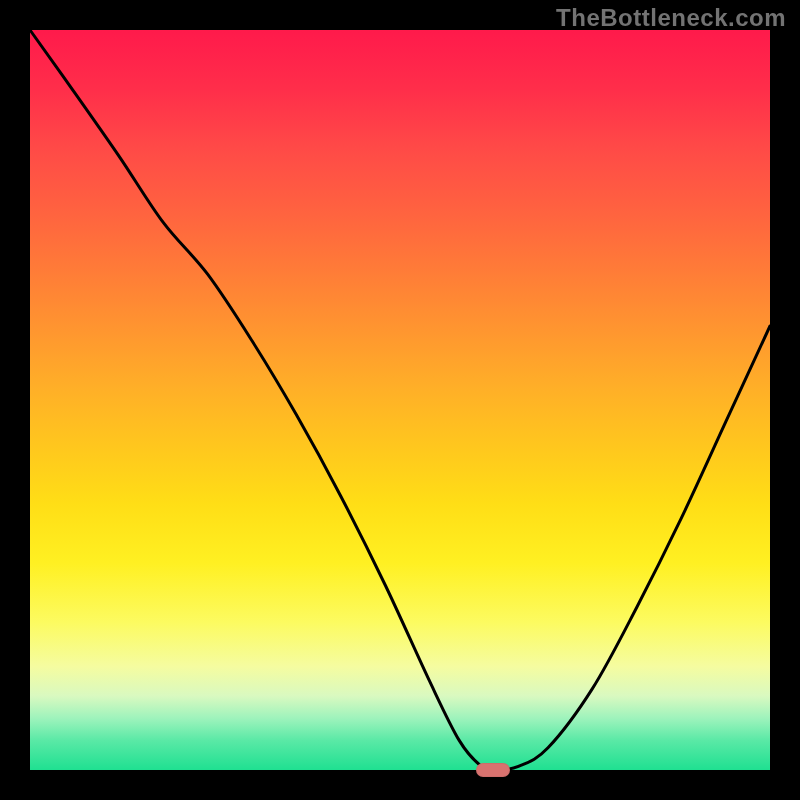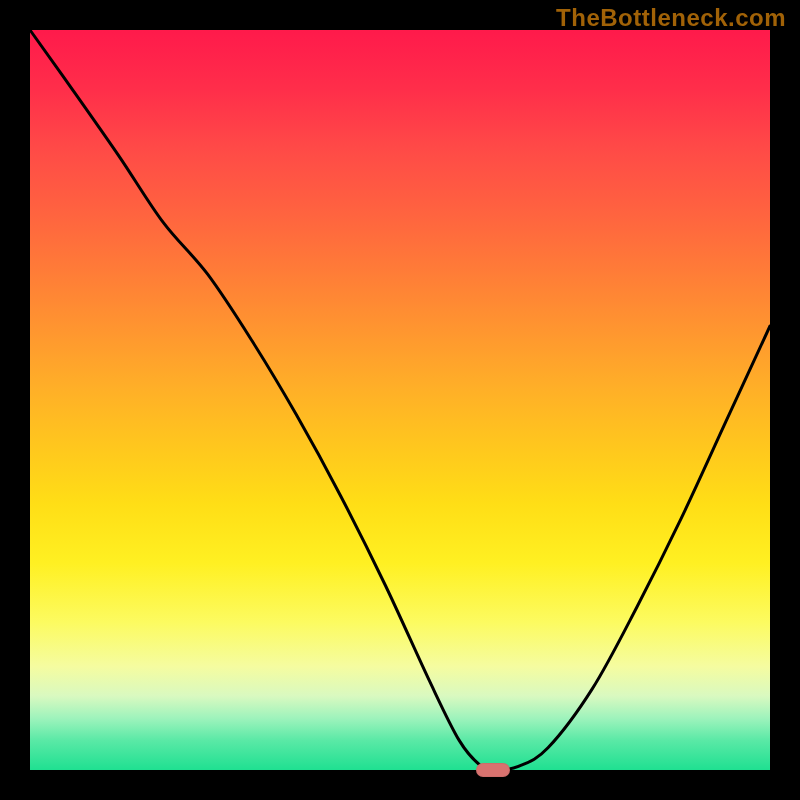--- a/index.html
+++ b/index.html
@@ -13,21 +13,21 @@
   .frame {
     position: relative;
     width: 800px;
     height: 800px;
     background: #000;
   }
   .watermark {
     position: absolute;
     top: 4px;
     right: 14px;
-    color: #a16207;
+    color: #737373;
     font-size: 24px;
     font-weight: 600;
     letter-spacing: 0.5px;
     user-select: none;
   }
   .plot {
     position: absolute;
     left: 30px;
     top: 30px;
     width: 740px;

